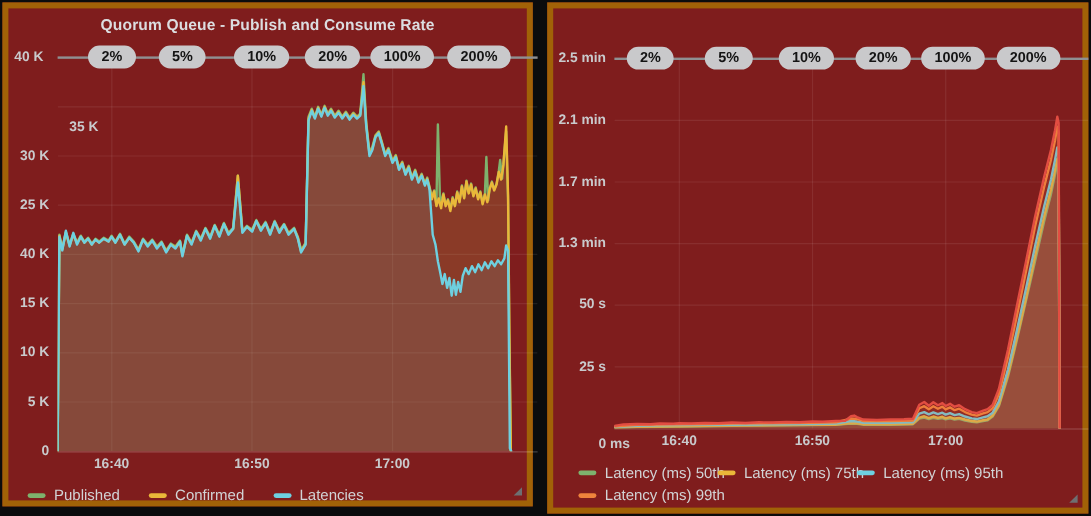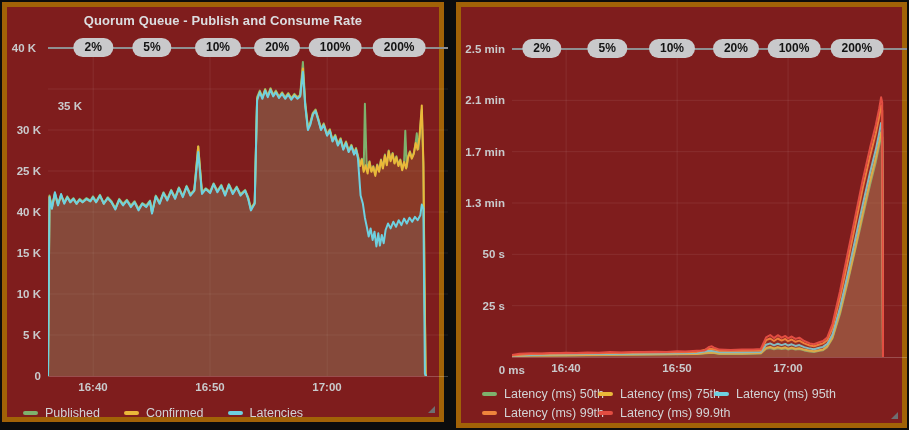--- a/index.html
+++ b/index.html
@@ -147,19 +147,15 @@
         <span>Latency (ms) 75th</span>
       </div>
       <div class="leg-item">
         <span class="swatch" style="background: rgb(110, 208, 224);"></span>
         <span>Latency (ms) 95th</span>
       </div>
       <div class="leg-item">
         <span class="swatch" style="background: rgb(239, 132, 60);"></span>
         <span>Latency (ms) 99th</span>
       </div>
-      <div class="leg-item">
-        <span class="swatch" style="background: rgb(226, 77, 66);"></span>
-        <span>Latency (ms) 99.9th</span>
-      </div>
     </div>
   <div class="resize-handle"></div>
 </div>
 
 </body></html>

